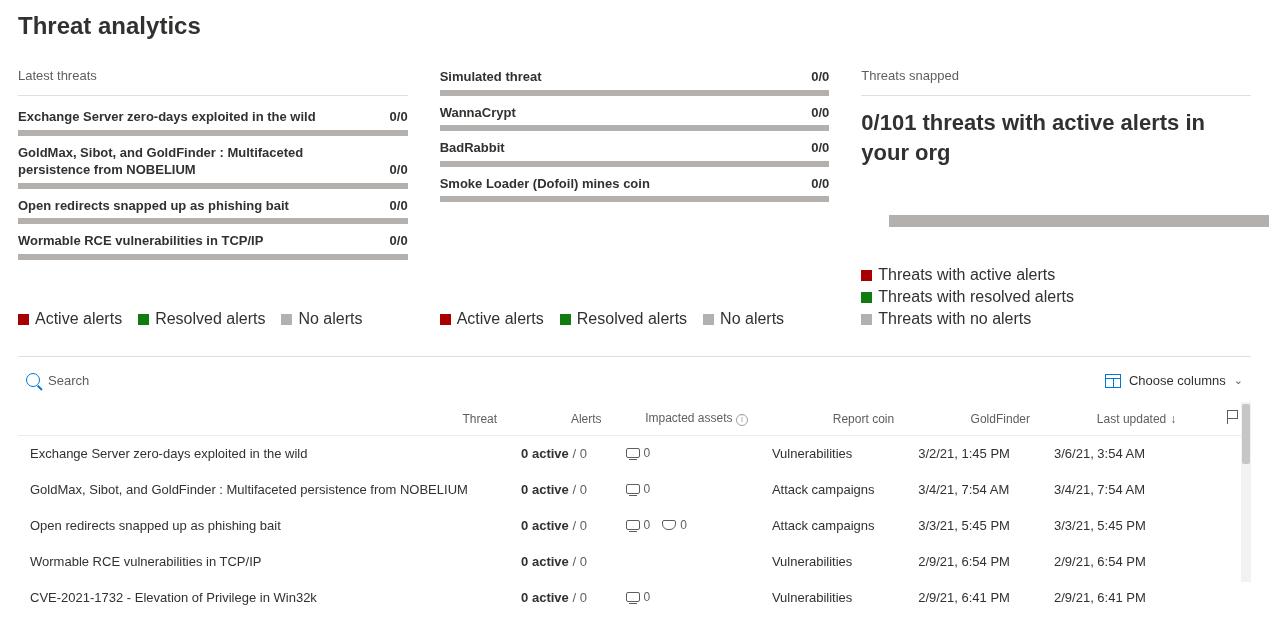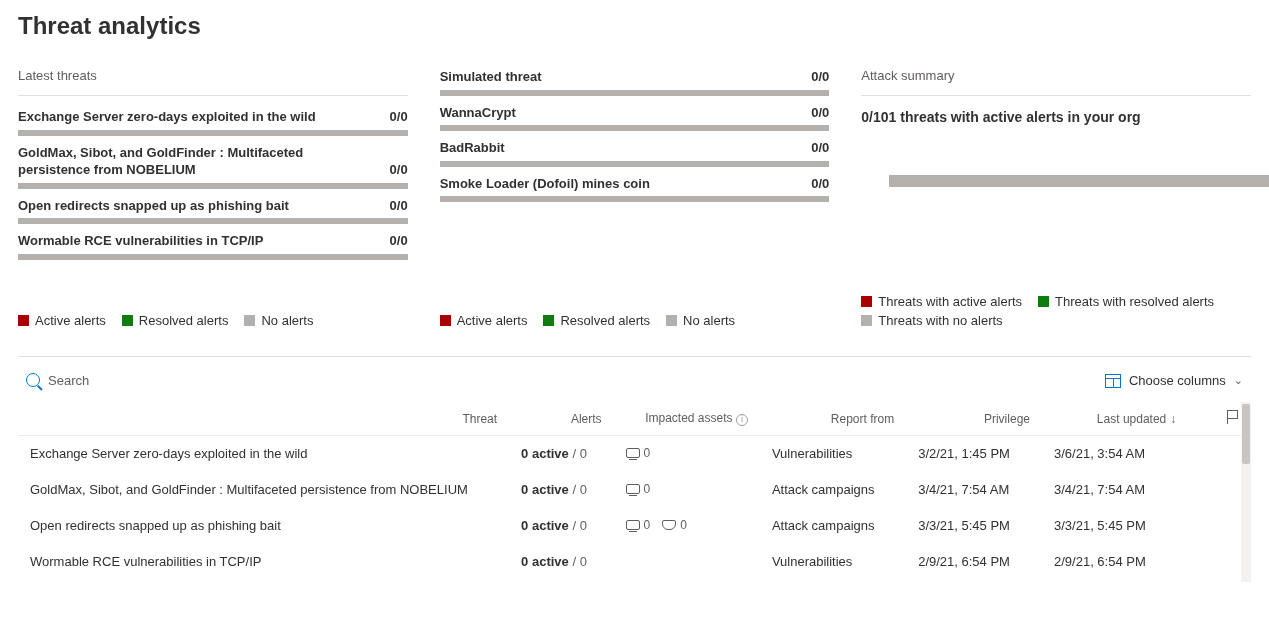--- a/index.html
+++ b/index.html
@@ -52,21 +52,21 @@
     }
     .threat-row .name { flex: 1; padding-right: 16px; }
     .threat-row .ratio { white-space: nowrap; }
     .threat-bar {
       height: 6px;
       background: #b3b0ad;
       margin-top: 4px;
       width: 100%;
     }
     .summary-big {
-      font-size: 14px;
+      font-size: 22px;
       font-weight: 700;
       line-height: 1.35;
       margin-bottom: 48px;
     }
     .summary-bar {
       height: 12px;
       background: #b3b0ad;
       width: 100%;
       margin-left: 28px;
     }
@@ -74,21 +74,21 @@
     .legend-row {
       display:flex;
       flex-wrap:wrap;
       gap: 4px 16px;
       margin-top: 20px;
     }
     .legend-item {
       display: inline-flex;
       align-items: center;
       gap: 6px;
-      font-size: 13px;
+      font-size: 16px;
     }
     .swatch {
       width: 11px;
       height: 11px;
       display: inline-block;
     }
     .sw-red { background: #a80000; }
     .sw-green { background: #107c10; }
     .sw-gray { background: #b3b0ad; }
     .info-icon {
@@ -284,21 +284,21 @@
           <span>Resolved alerts</span>
         </span>
       <span class="legend-item">
           <span class="swatch sw-gray"></span>
           <span>No alerts</span>
         </span>
     </div>
   </div>
 
   <div class="card">
-    <div class="card-title">Attack summary</div>
+    <div class="card-title">Threats snapped</div>
     <div class="summary-big">0/101 threats with active alerts in your org</div>
     <div class="summary-bar"></div>
     <div class="card-spacer"></div>
     <div class="legend-row">
       <span class="legend-item">
           <span class="swatch sw-red"></span>
           <span>Threats with active alerts</span>
         </span>
       <span class="legend-item">
           <span class="swatch sw-green"></span>
@@ -325,22 +325,22 @@
     </div>
   </div>
 
   <div class="table-body-wrap">
   <table>
     <thead>
       <tr>
         <th class="th-threat">Threat</th>
         <th class="th-alerts">Alerts</th>
         <th class="th-assets"><span>Impacted assets</span> <span class="info-icon">i</span></th>
-        <th class="th-report">Report from</th>
-        <th class="th-pub">Privilege</th>
+        <th class="th-report">Report coin</th>
+        <th class="th-pub">GoldFinder</th>
         <th class="th-upd"><span>Last updated</span><span class="sort-arrow">↓</span></th>
         <th class="th-flag"><span class="flag-icon"></span></th>
       </tr>
     </thead>
     <tbody id="tbody">
           <tr>
             <td>Exchange Server zero-days exploited in the wild</td>
             <td class="td-alerts"><b>0 active</b><span> / 0</span></td>
             <td><span class="asset-chip"><span class="dev-icon"></span>0</span></td>
             <td>Vulnerabilities</td>
@@ -368,19 +368,28 @@
           </tr>
           <tr>
             <td>Wormable RCE vulnerabilities in TCP/IP</td>
             <td class="td-alerts"><b>0 active</b><span> / 0</span></td>
             <td></td>
             <td>Vulnerabilities</td>
             <td>2/9/21, 6:54 PM</td>
             <td>2/9/21, 6:54 PM</td>
             <td></td>
           </tr>
+          <tr>
+            <td>CVE-2021-1732 - Elevation of Privilege in Win32k</td>
+            <td class="td-alerts"><b>0 active</b><span> / 0</span></td>
+            <td><span class="asset-chip"><span class="dev-icon"></span>0</span></td>
+            <td>Vulnerabilities</td>
+            <td>2/9/21, 6:41 PM</td>
+            <td>2/9/21, 6:41 PM</td>
+            <td></td>
+          </tr>
         </tbody>
   </table>
   <div class="vscroll">
         <div class="vscroll-thumb"></div>
       </div>
   </div>
 </div>
 
 </body></html>

